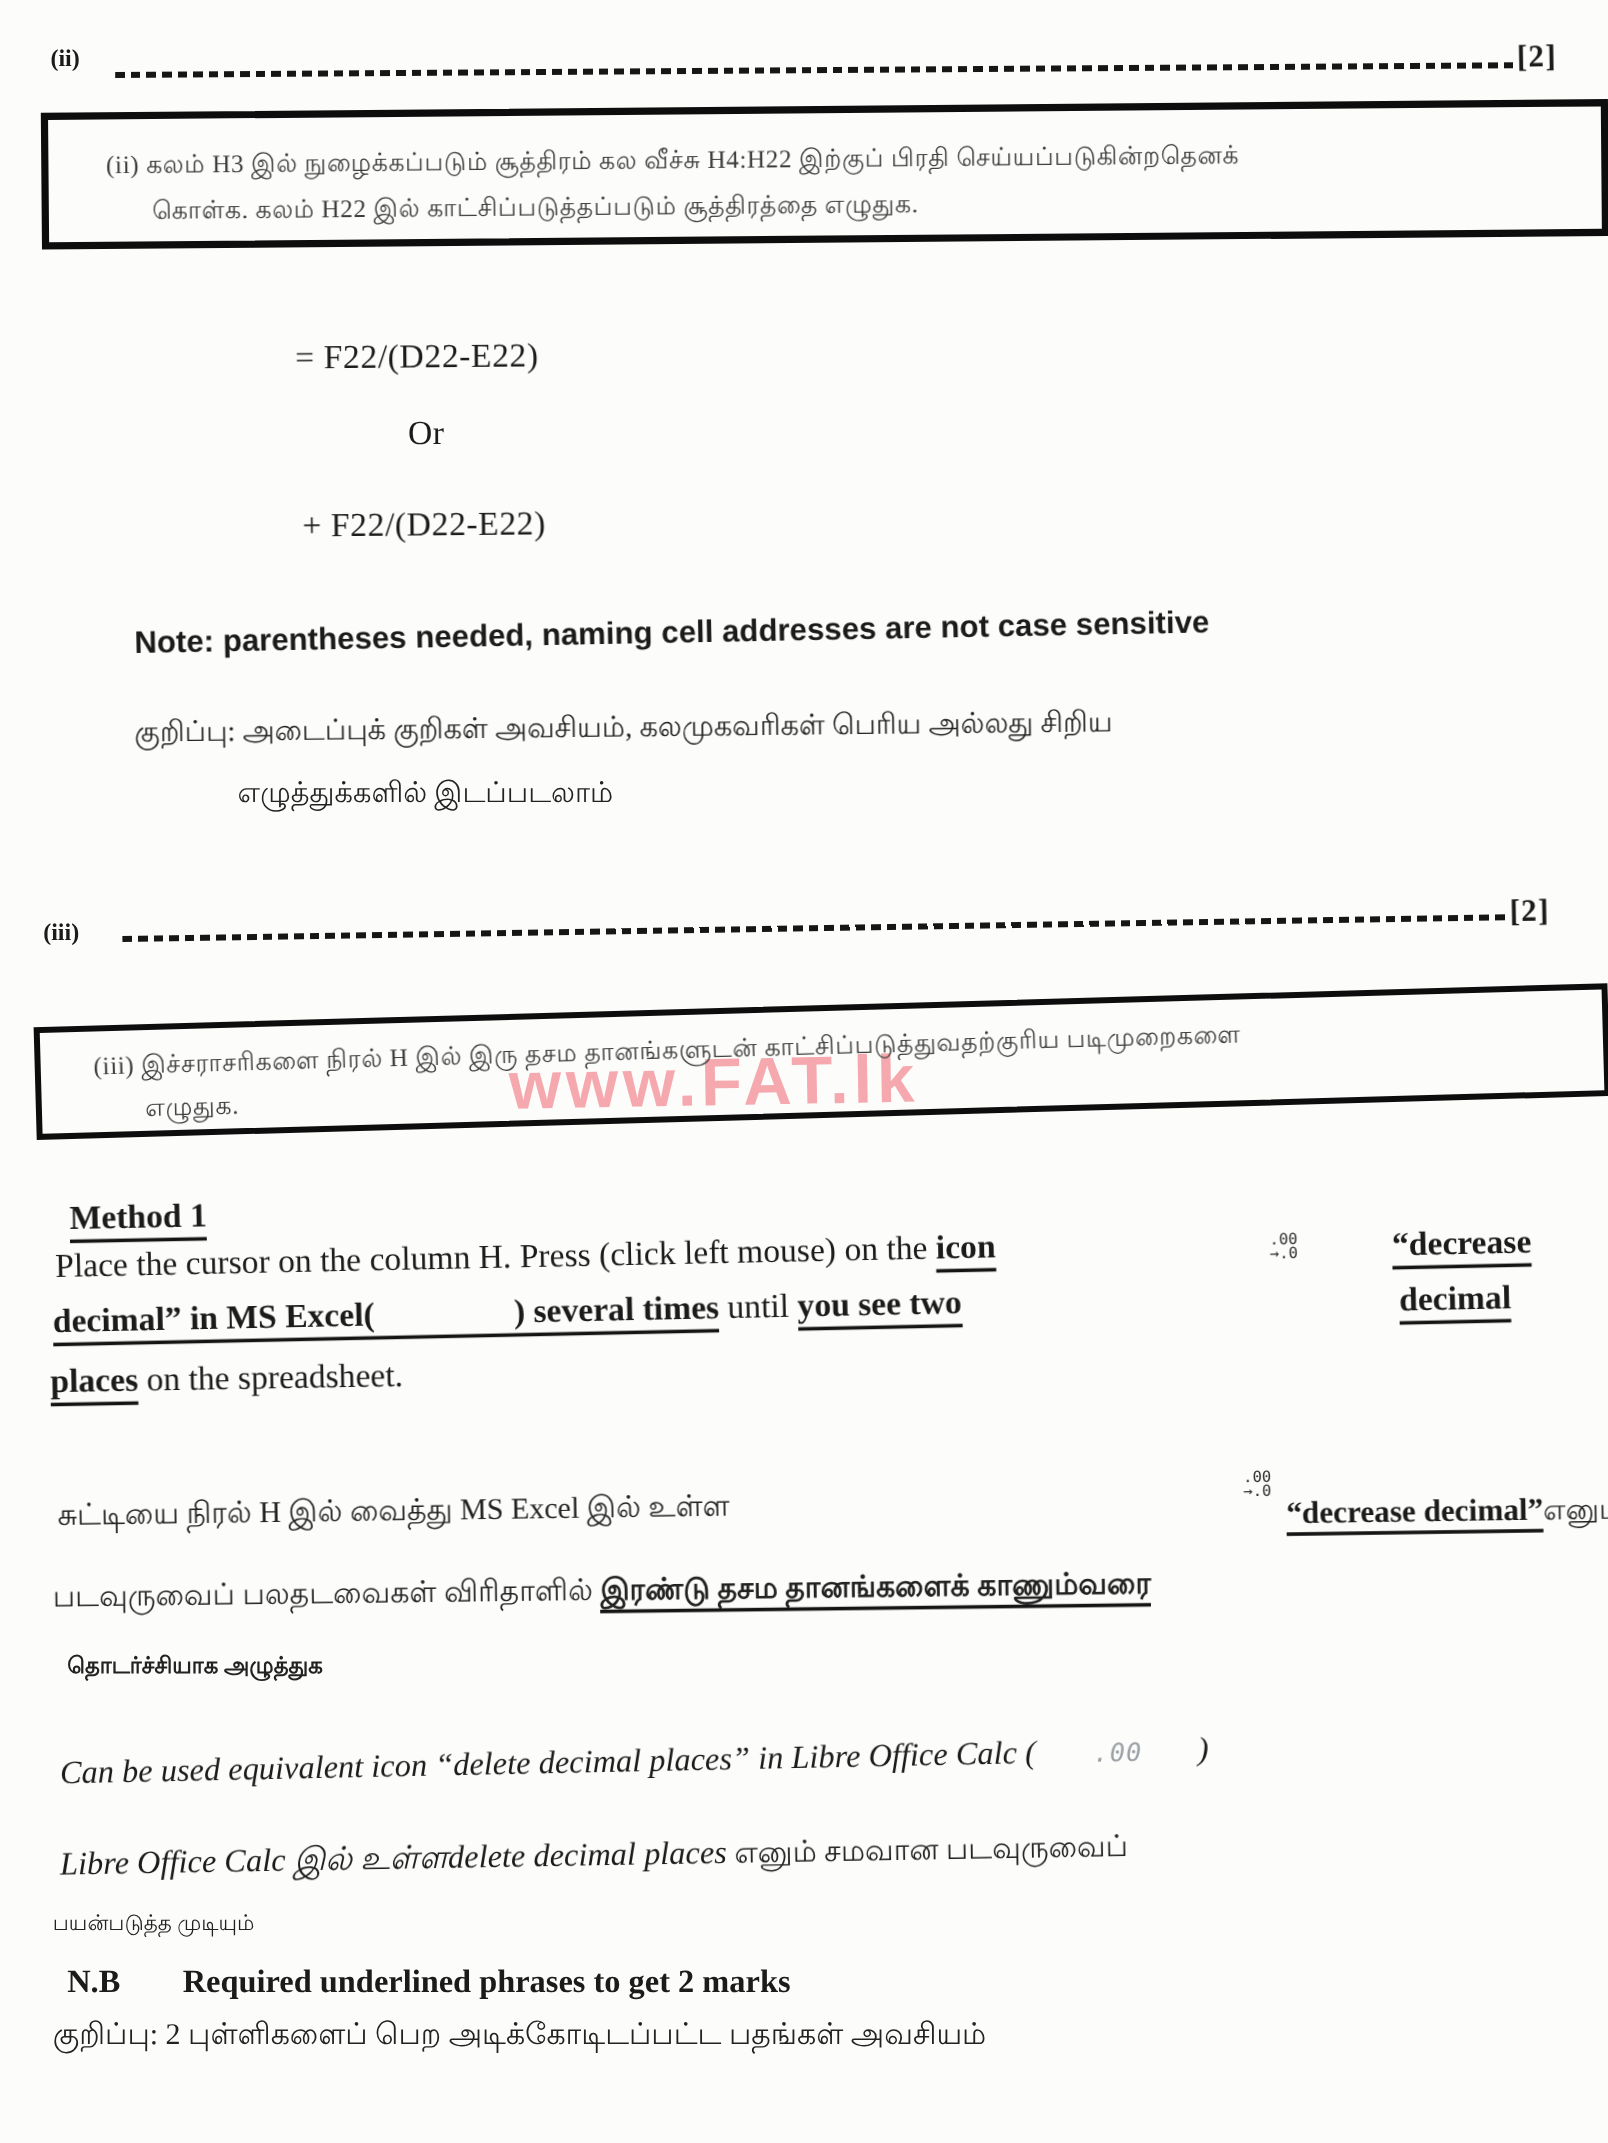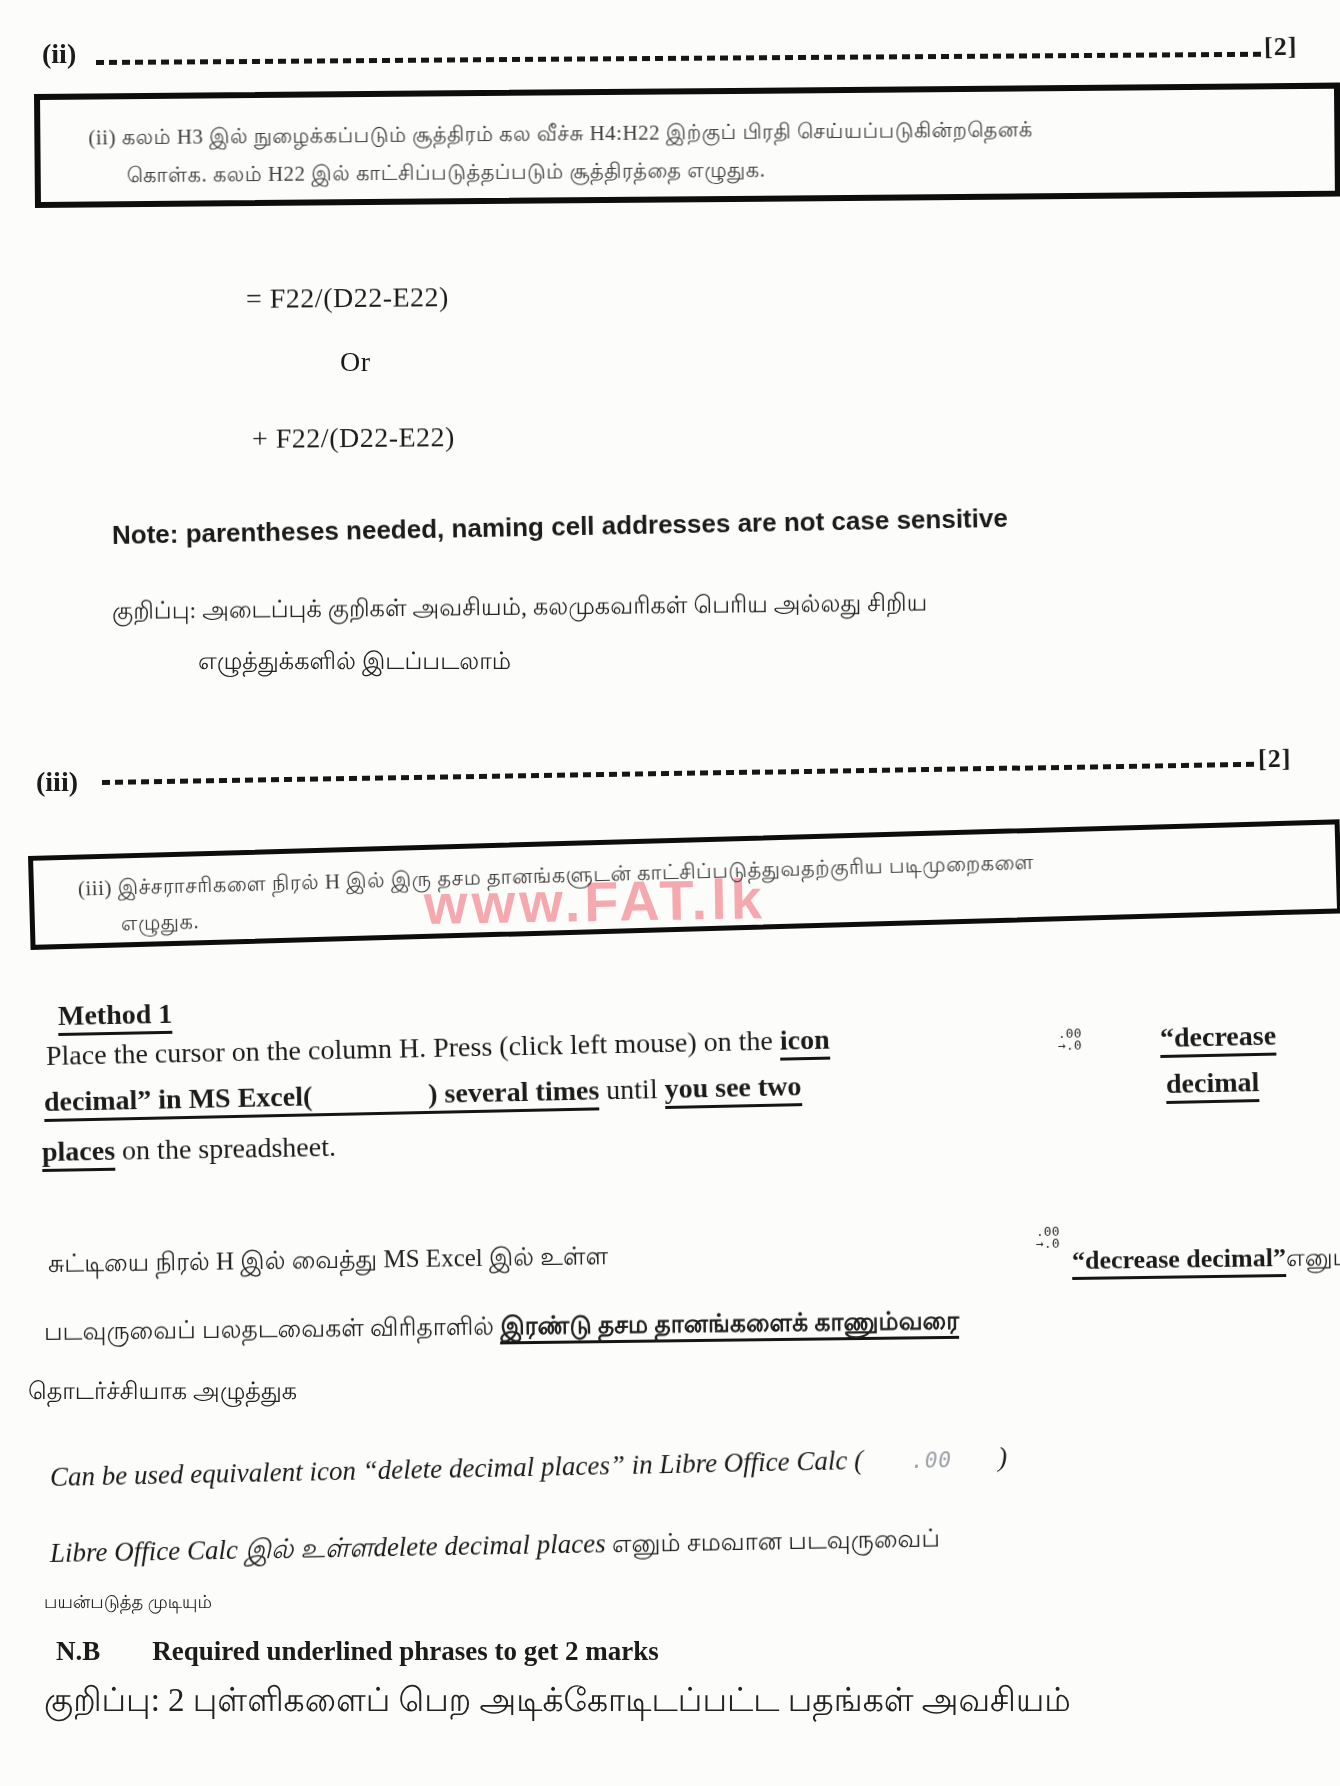--- a/index.html
+++ b/index.html
@@ -9,21 +9,21 @@
     font-family:"Liberation Serif","DejaVu Serif",serif;color:#1b1b1b;
   }
   .abs{position:absolute;}
   .scan{filter:blur(0.35px);}
   
   .dashes{
     height:5px;
     background:repeating-linear-gradient(90deg,#161616 0 8px,transparent 8px 13px);
     transform-origin:left center;
   }
-  .item-label{font-weight:bold;font-size:28px;}
+  .item-label{font-weight:bold;font-size:20px;}
   .marks{font-weight:bold;font-size:26px;letter-spacing:1px;}
   
   .qbox{
     border:6px solid #0d0d0d;background:transparent;
     transform-origin:left top;box-sizing:border-box;
   }
   .qbox-text{
     font-size:21px;line-height:40px;color:#3d3d3d;letter-spacing:0.5px;
     filter:blur(0.45px);white-space:nowrap;
   }
@@ -120,29 +120,29 @@
     <span>.00</span>
     <span>→.0</span>
   </span>
   <div class="abs scan tilt" style="left:1072px;top:1246px;font-size:25px;transform:rotate(-0.8deg);white-space:nowrap;">
     <span class="bu" style="font-size:26px;">“decrease decimal”</span><span class="tamil">எனும்</span>
   </div>
 
   <div class="abs tamil scan tilt" style="left:44px;top:1318px;font-size:25px;transform:rotate(-0.7deg);white-space:nowrap;">
     <span>படவுருவைப் பலதடவைகள் விரிதாளில் </span><span class="bu">இரண்டு தசம தானங்களைக் காணும்வரை</span>
   </div>
-  <div class="abs tamil scan" style="left:28px;top:1378px;font-size:24px;">தொடர்ச்சியாக அழுத்துக</div>
+  <div class="abs tamil scan" style="left:56px;top:1378px;font-size:19px;font-weight:bold;">தொடர்ச்சியாக அழுத்துக</div>
 
   <div class="abs italic scan tilt" style="left:50px;top:1462px;transform:rotate(-1.2deg);">
     <span>Can be used equivalent icon “delete decimal places” in Libre Office Calc (</span><span style="display:inline-block;width:48px;"></span><span class="dd-icon-faint">.00</span><span style="display:inline-block;width:46px;"></span><span>)</span>
   </div>
 
   <div class="abs scan tilt" style="left:50px;top:1538px;transform:rotate(-1deg);white-space:nowrap;">
     <span class="italic">Libre Office Calc இல் உள்ள</span><span class="italic">delete decimal places</span><span class="tamil" style="font-size:25px;"> எனும் சமவான படவுருவைப்</span>
   </div>
   <div class="abs tamil scan" style="left:44px;top:1592px;font-size:18px;">பயன்படுத்த முடியும்</div>
 
   <div class="abs scan" style="left:44px;top:1636px;white-space:nowrap;margin-left:12px;">
     <span class="nb-bold">N.B</span><span style="display:inline-block;width:52px;"></span><span class="nb-bold">Required underlined phrases to get 2 marks</span>
   </div>
-  <div class="abs tamil scan" style="left:44px;top:1682px;font-size:33px;white-space:nowrap;">குறிப்பு: 2 புள்ளிகளைப் பெற அடிக்கோடிடப்பட்ட பதங்கள் அவசியம்</div>
+  <div class="abs tamil scan" style="left:44px;top:1682px;font-size:25px;white-space:nowrap;">குறிப்பு: 2 புள்ளிகளைப் பெற அடிக்கோடிடப்பட்ட பதங்கள் அவசியம்</div>
 
 </div>
 
 </body></html>

